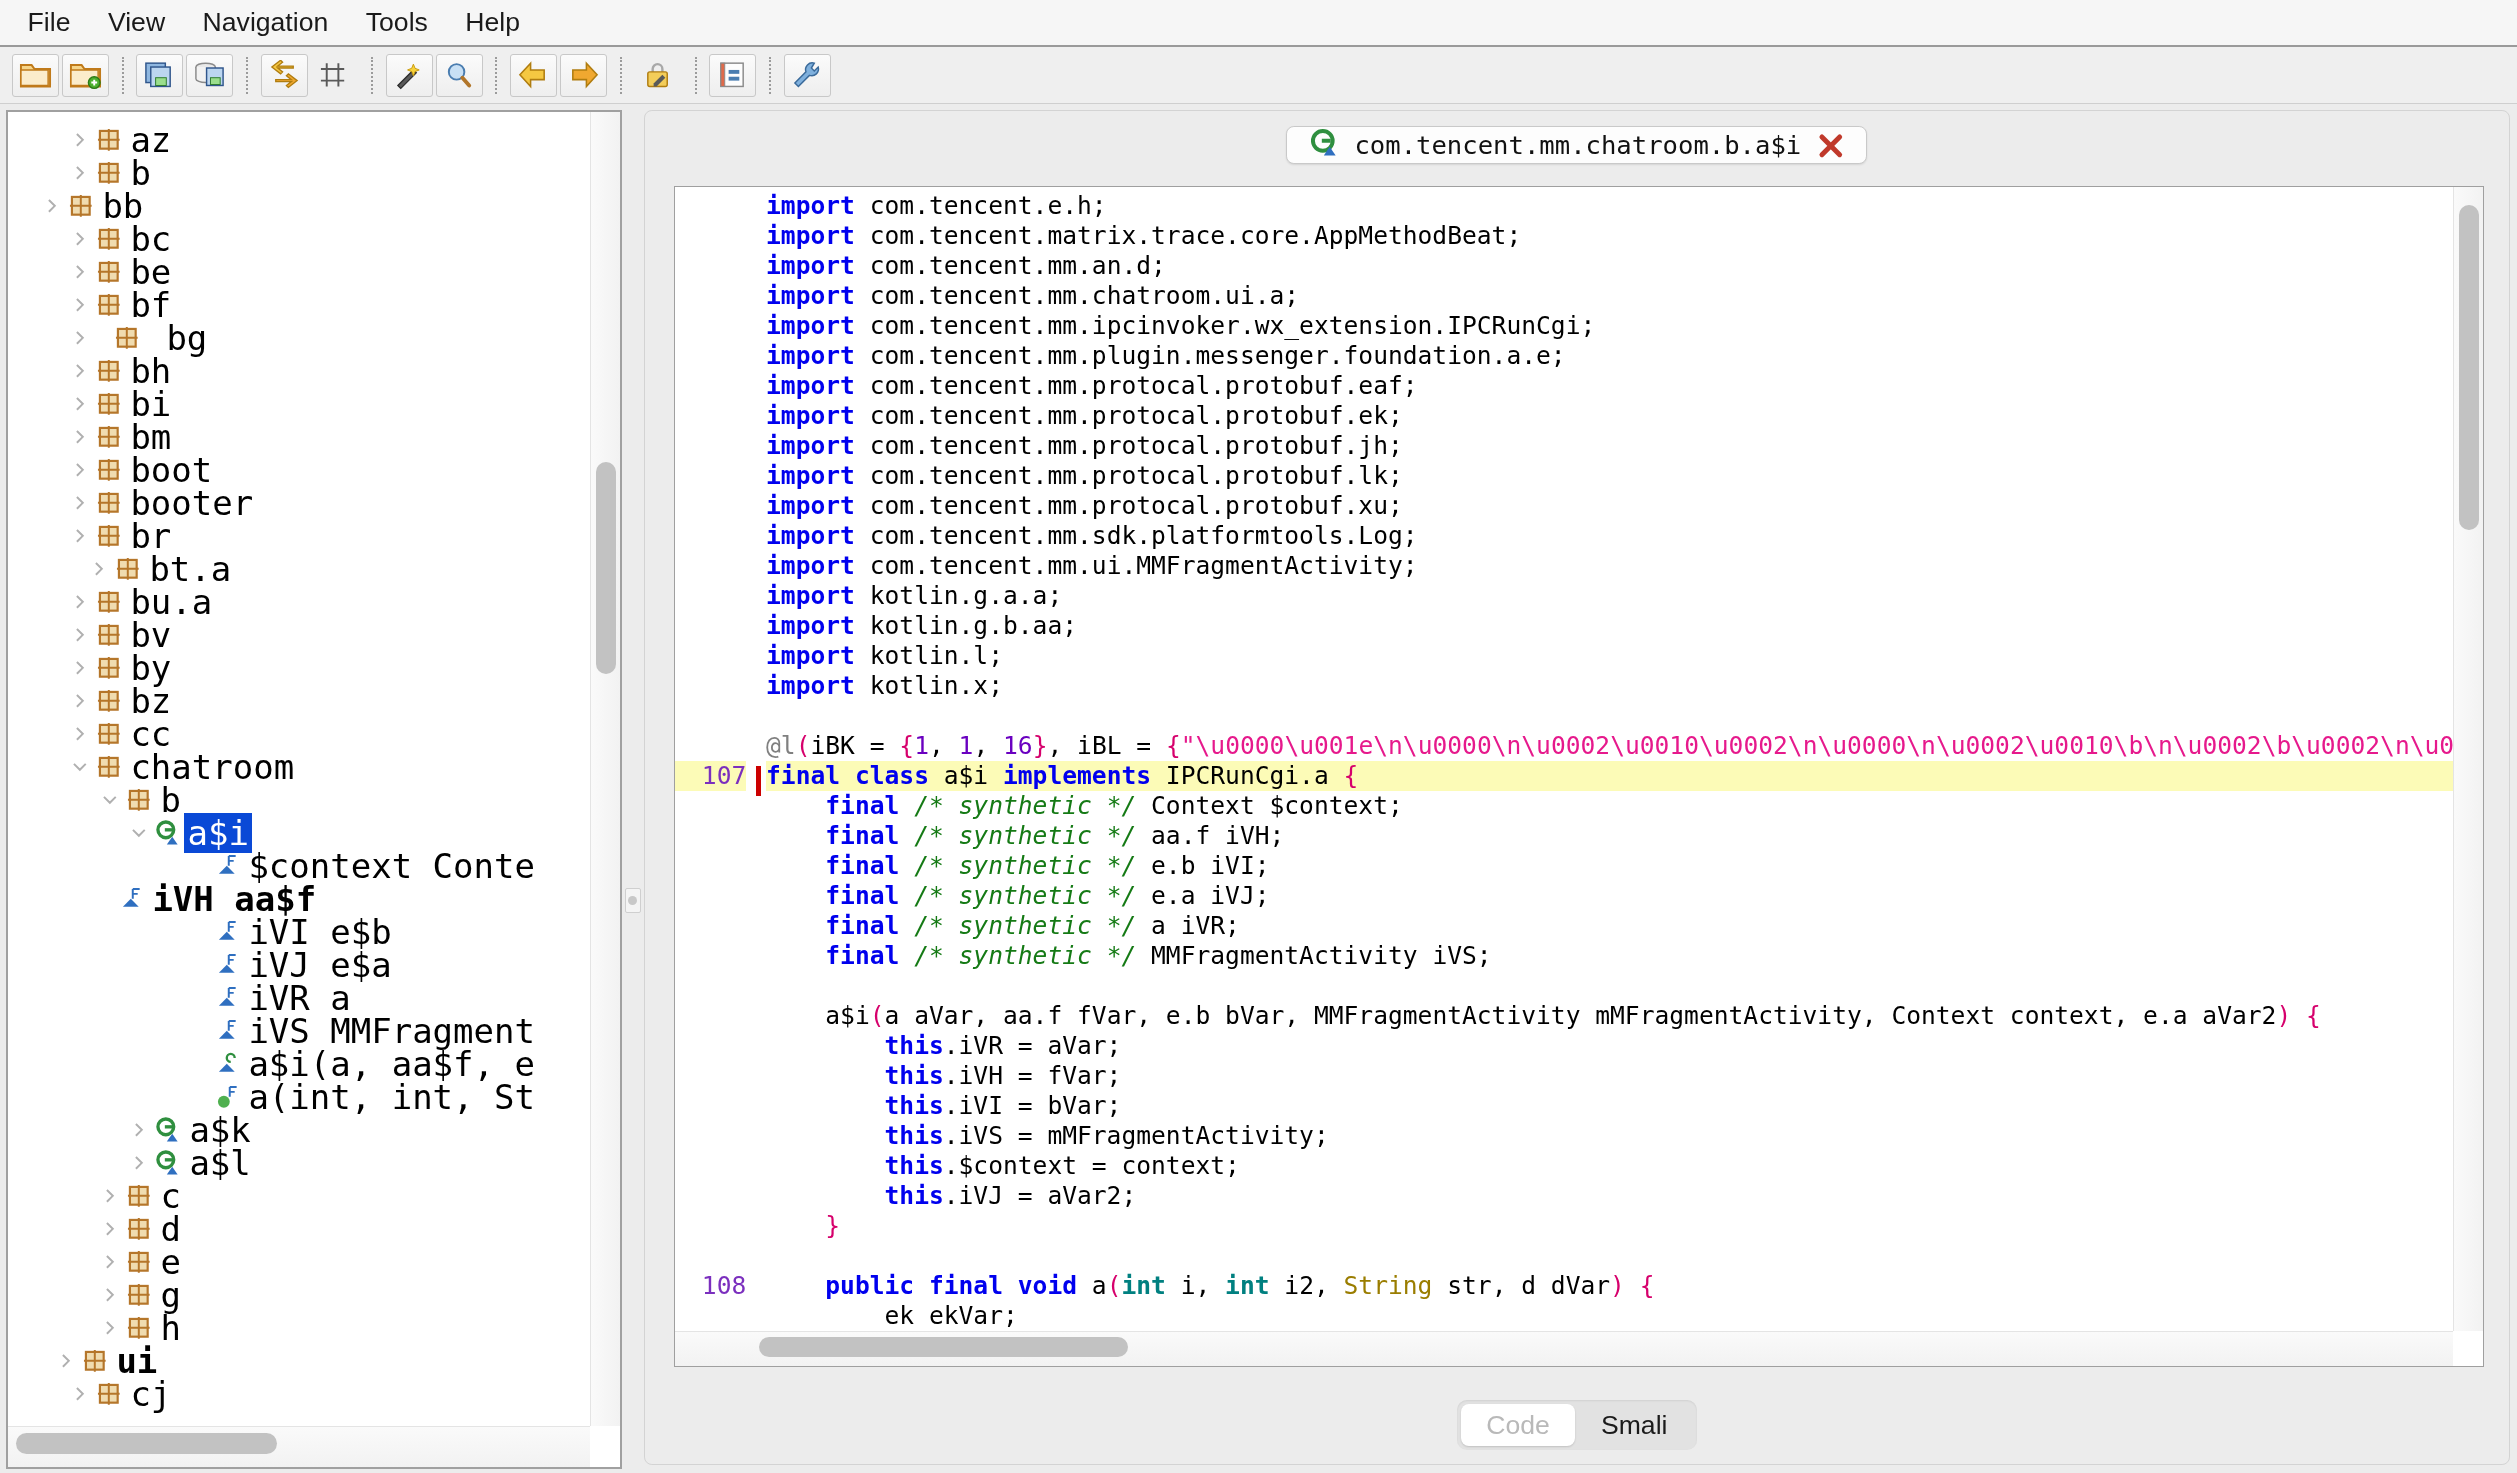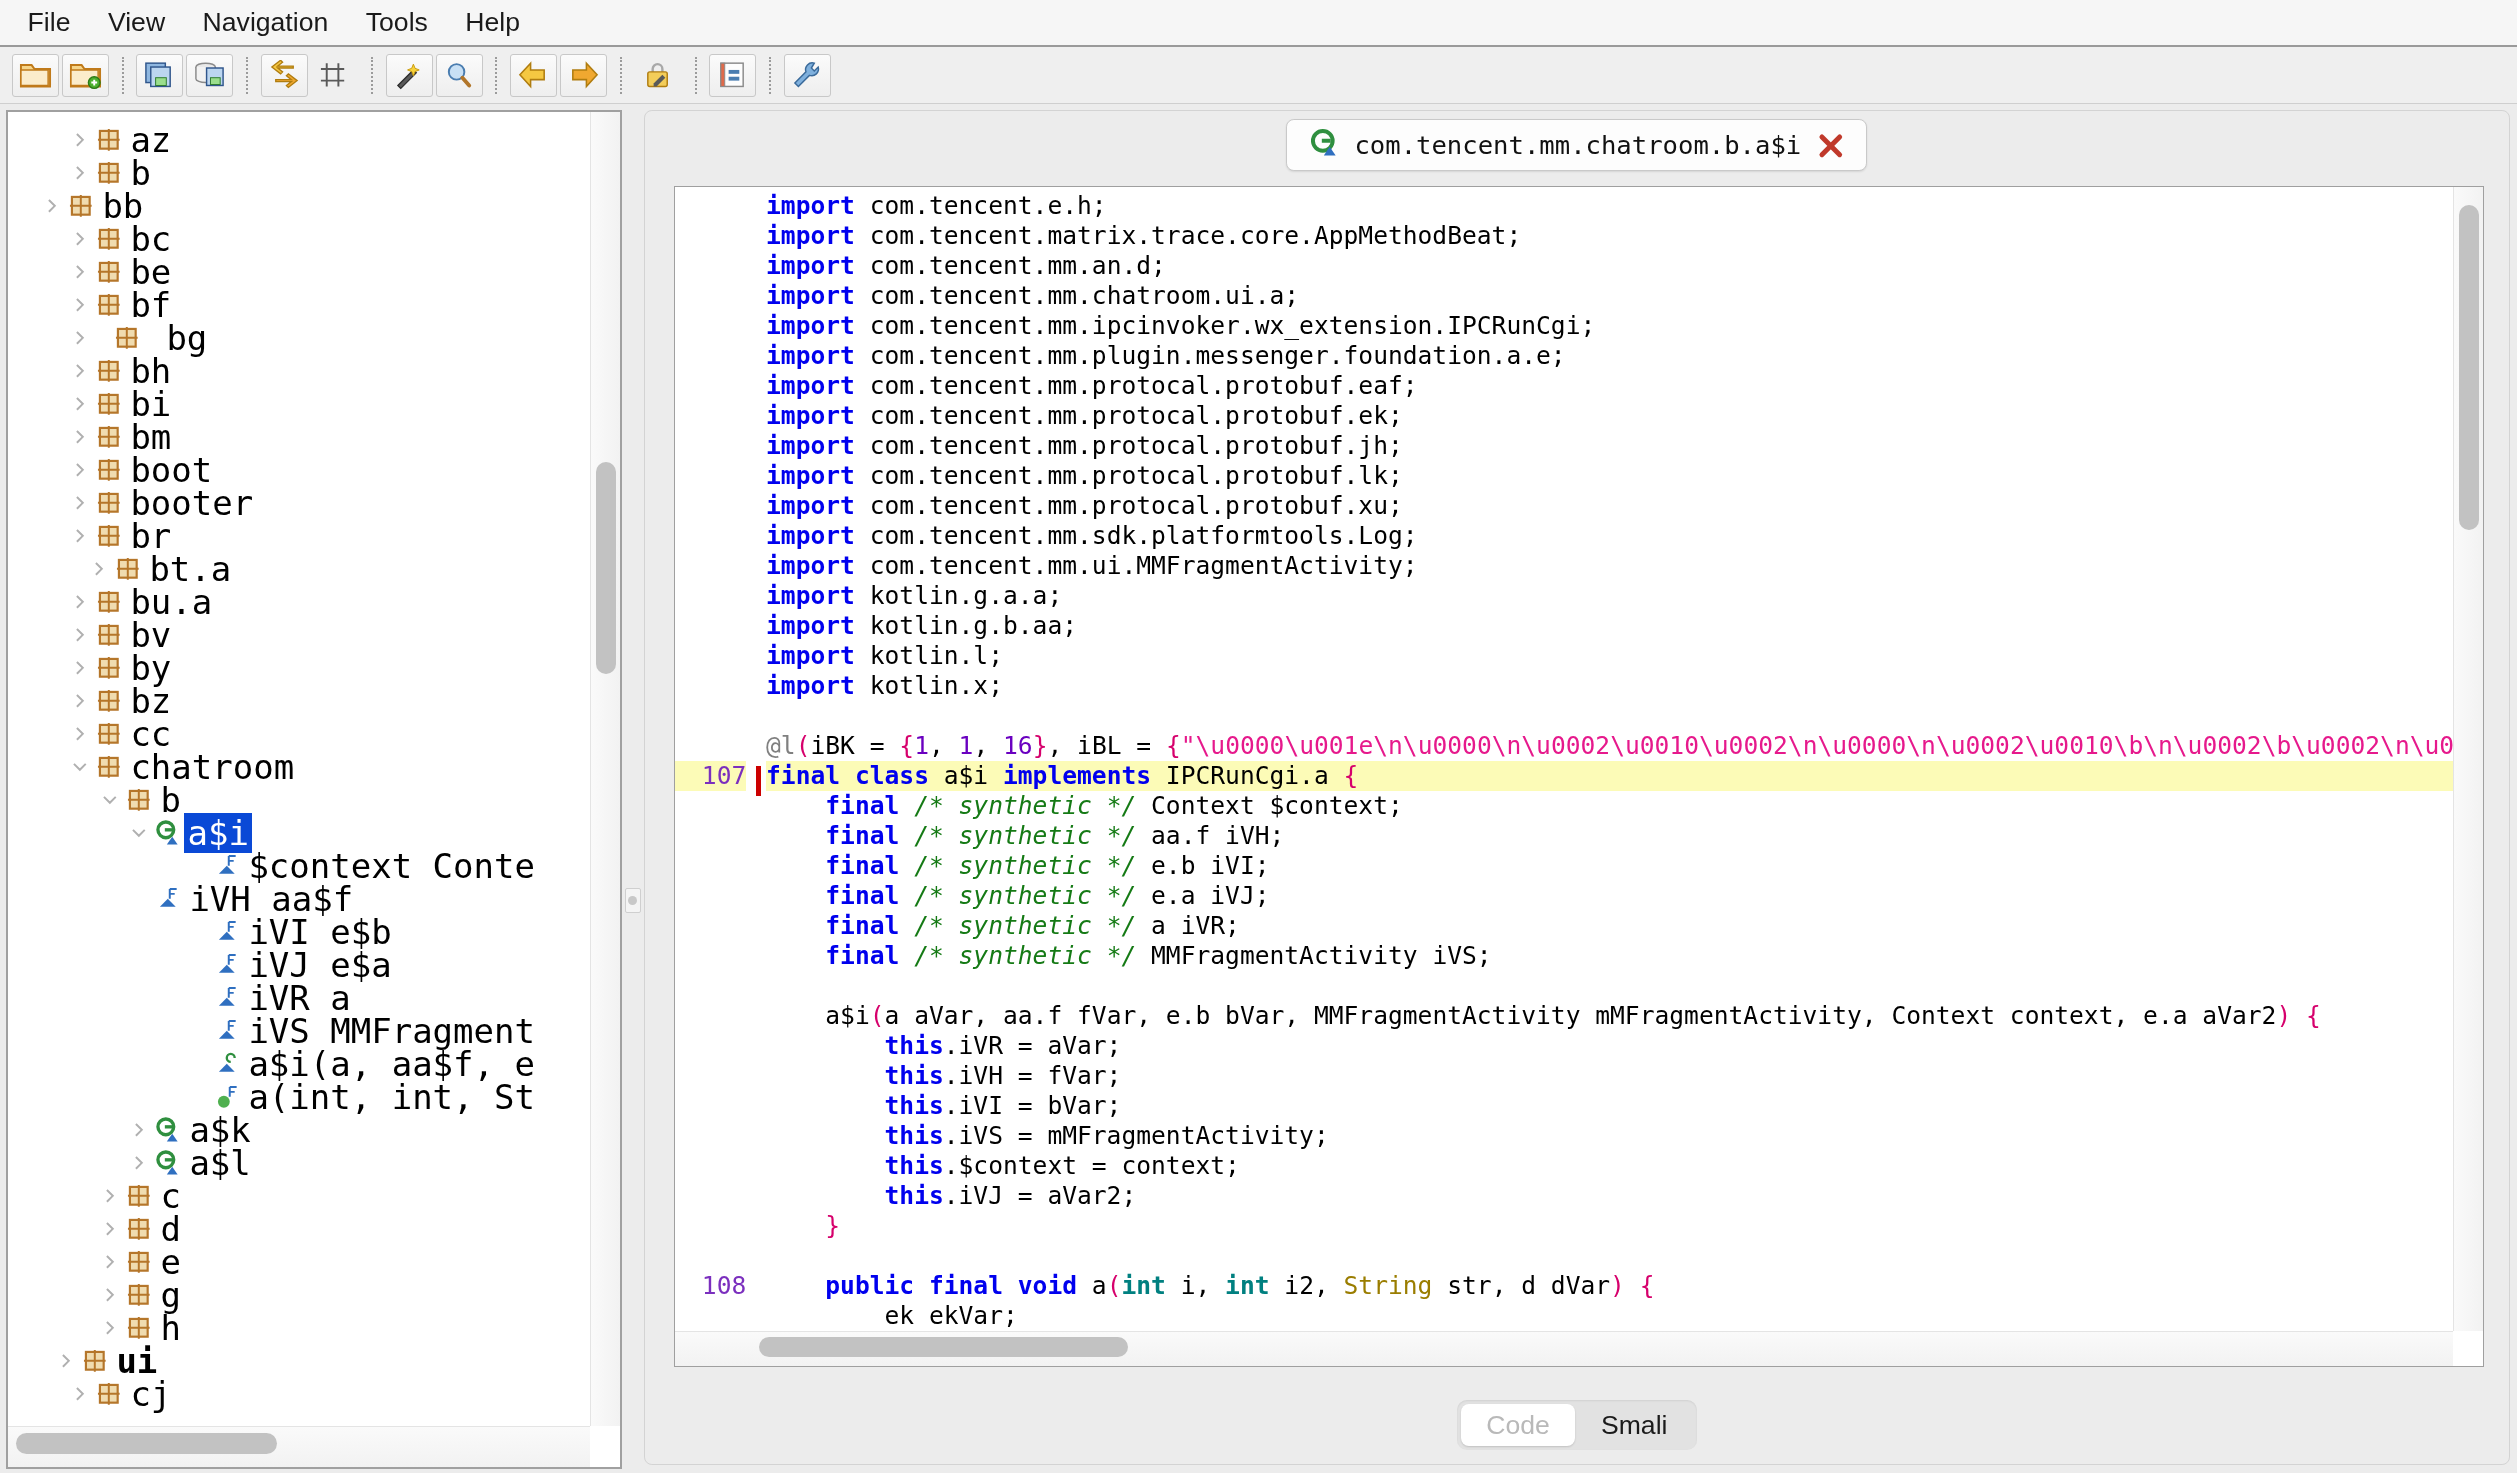--- a/index.html
+++ b/index.html
@@ -166,21 +166,21 @@
   
   #tabbar {
     height: 61px;
     display: flex;
     align-items: center;
     justify-content: center;
     padding-top: 7.9px;
   }
   .doc-tab {
     display: flex; align-items: center; gap: 15.8px;
-    height: 52px;
+    height: 38px;
     padding: 0 21.7px;
     background: #fdfdfd;
     border: 1px solid #c9c9c9;
     border-radius: 7.9px;
     box-shadow: 0 1px 2px rgba(0,0,0,.10);
     font-family: "DejaVu Sans Mono", monospace;
     font-size: 25.6px;
     color: #111;
     cursor: default;
     white-space: nowrap;
@@ -715,21 +715,21 @@
           <div class="t-row" style="padding-left: 177px;">
             <span class="t-arrow"></span>
             <span class="t-icon">
               <svg width="27.6" height="27.6" viewBox="0 0 28 28">
                 <path d="M6 22h16l-8-8z" fill="#2f6fc0"></path>
                 <path d="M16 4h7M16 4v10M16 9h5" stroke="#2f6fc0" stroke-width="2" fill="none"></path>
               </svg>
             </span>
             <span class="t-label">$context Conte</span>
           </div>
-          <div class="t-row" style="padding-left: 118px;">
+          <div class="t-row" style="padding-left: 81px; font-weight: bold;">
             <span class="t-arrow"></span>
             <span class="t-icon">
               <svg width="27.6" height="27.6" viewBox="0 0 28 28">
                 <path d="M6 22h16l-8-8z" fill="#2f6fc0"></path>
                 <path d="M16 4h7M16 4v10M16 9h5" stroke="#2f6fc0" stroke-width="2" fill="none"></path>
               </svg>
             </span>
             <span class="t-label">iVH aa$f</span>
           </div>
           <div class="t-row" style="padding-left: 177px;">

